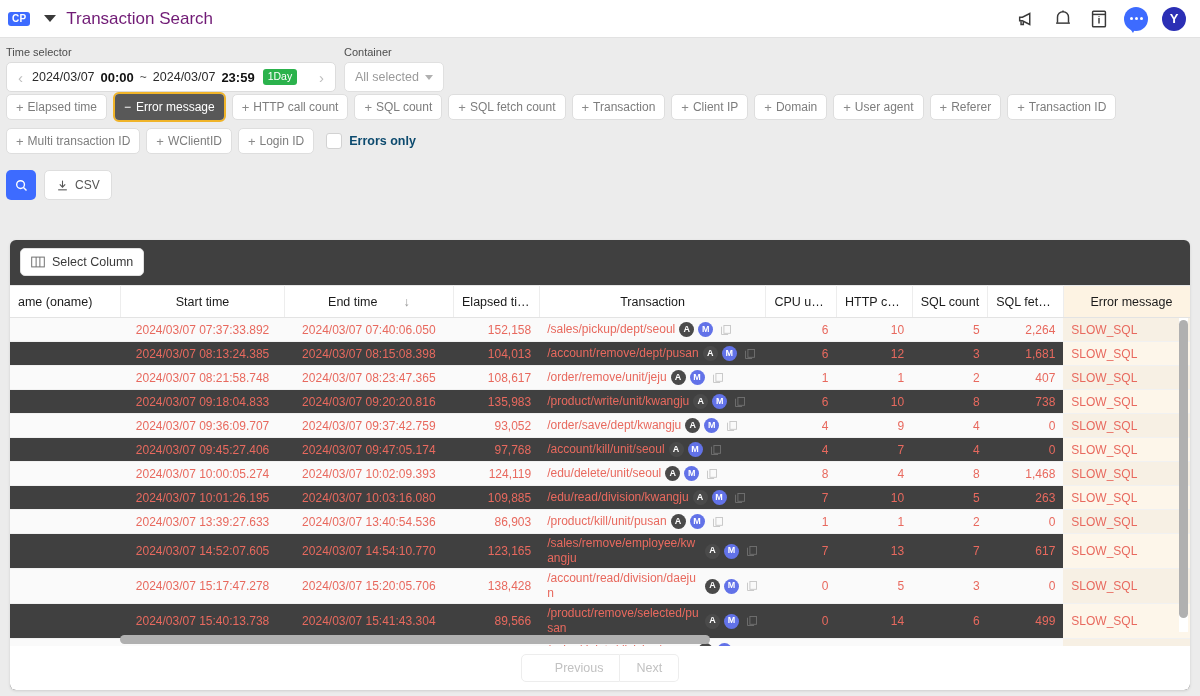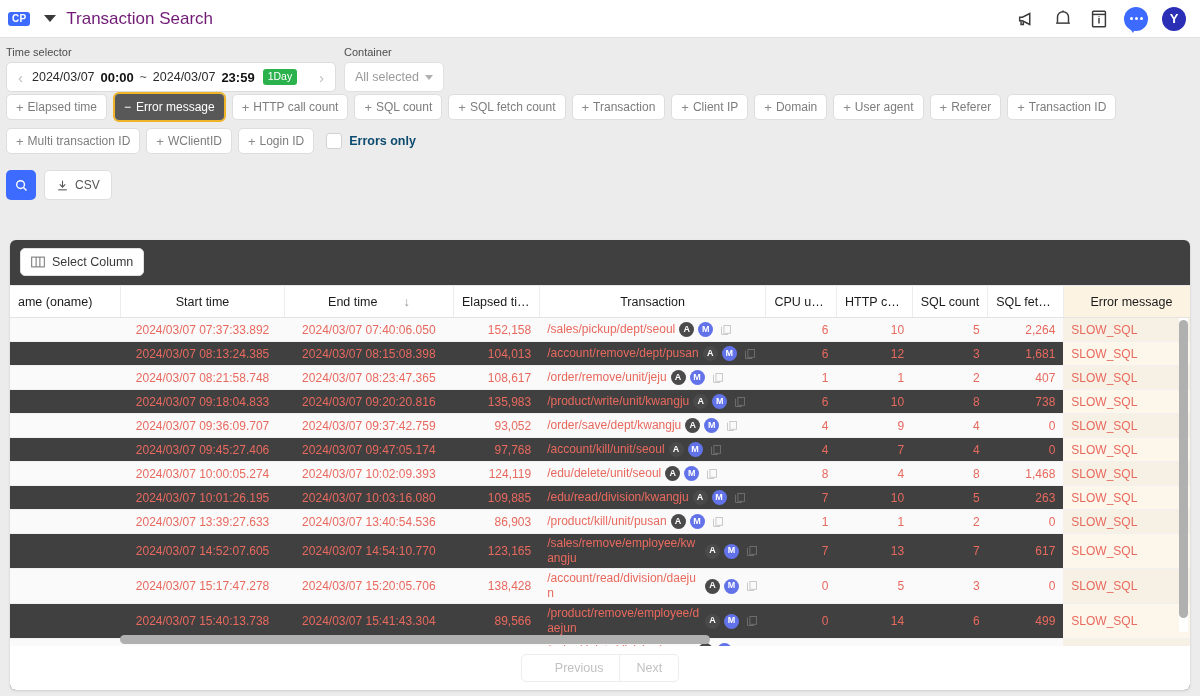--- a/index.html
+++ b/index.html
@@ -608,21 +608,21 @@
               <td class="num" style="width: 75px;"><span>0</span></td>
               <td class="err" style="width: 135px;"><span>SLOW_SQL</span></td>
             </tr>
             <tr>
               <td style="width: 110px;"><span></span></td>
               <td class="ctr" style="width: 162px;"><span>2024/03/07 15:40:13.738</span></td>
               <td class="ctr" style="width: 168px;"><span>2024/03/07 15:41:43.304</span></td>
               <td class="num" style="width: 85px;"><span>89,566</span></td>
               <td class="txn" style="width: 225px;">
                 <div class="txn-inner">
-                  <span class="txn-path">/product/remove/employee/daejun</span>
+                  <span class="txn-path">/product/remove/selected/pusan</span>
                   <span class="badge-a">A</span>
                   <span class="badge-m">M</span>
                   <svg class="copy-ic" viewBox="0 0 20 20" fill="none" stroke="#9a9a9a" stroke-width="1.5">
                     <rect x="6.5" y="2.5" width="11" height="13"></rect>
                     <path d="M13.5 17.5h-11v-13"></path>
                   </svg>
                 </div>
               </td>
               <td class="num" style="width: 70px;"><span>0</span></td>
               <td class="num" style="width: 75px;"><span>14</span></td>

